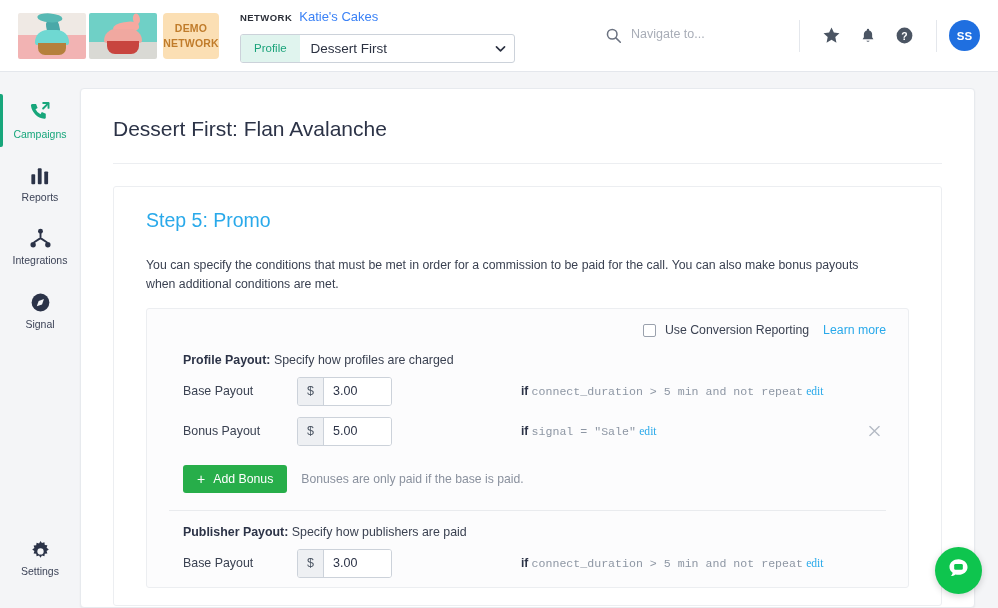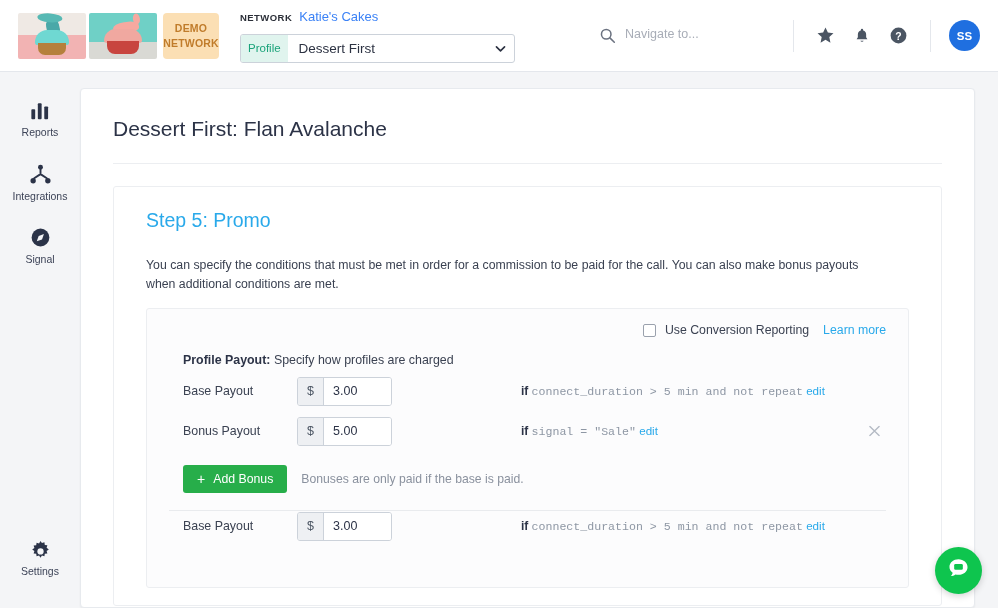--- a/index.html
+++ b/index.html
@@ -92,21 +92,21 @@
 
   .profile-select {
     display: flex; align-items: stretch;
     height: 29px; width: 275px; margin-top: 6px;
     border: 1px solid #ccd2da; border-radius: 3px;
     background: #fff; overflow: hidden;
   }
   .ps-label {
     background: #e0f4ee; color: #1aa37a;
     font-size: 11.5px; display: flex; align-items: center;
-    padding: 0 7px; white-space: nowrap;
+    padding: 0 13px; white-space: nowrap;
   }
   .ps-value {
     flex: 1; display: flex; align-items: center;
     padding-left: 11px; font-size: 13.5px; color: #2c3242;
   }
   .ps-caret {
     width: 28px; display: flex; align-items: center; justify-content: center;
     color: #2c3242;
   }
 
@@ -249,21 +249,21 @@
     padding-left: 9px; background: #fff; width: 100%;
   }
 
   .cond {
     position: absolute; left: 338px; top: 50%;
     transform: translateY(-50%);
     font-size: 11.6px; white-space: nowrap;
   }
   .cond .kw { font-weight: 700; color: #2c3347; font-family: "Liberation Sans", sans-serif; font-size: 12px; }
   .cond .expr { font-family: "Liberation Mono", monospace; color: #8e97a4; font-size: 11.6px; }
-  .cond .edit { color: #29a9ea; font-family: Liberation Sans, sans-serif; font-size: 11.6px; cursor: pointer; text-align: center; }
+  .cond .edit { color: #29a9ea; font-family: Liberation Serif, serif; font-size: 11.6px; cursor: pointer; text-align: center; }
 
   .row-x {
     position: absolute; right: 4px; top: 50%;
     transform: translateY(-50%);
     color: #b4bac4; font-size: 15px; cursor: pointer;
     width: 16px; text-align: center;
   }
 
   .bonus-row {
     display: flex; align-items: center; gap: 14px;
@@ -359,26 +359,36 @@
     <span class="hdr-icon">
       <svg width="19" height="19" viewBox="0 0 20 20">
           <circle cx="10" cy="10" r="8.3" fill="currentColor"></circle>
           <text x="10" y="14.3" font-size="11" font-weight="700" fill="#fff" text-anchor="middle" font-family="Liberation Sans, sans-serif">?</text>
         </svg>
     </span>
   </div>
 
   <div class="vdiv"></div>
 
-  <div class="avatar" style="margin-left:18px;">SS</div>
+  <div class="avatar" style="margin-left:12px;">SS</div>
 </div>
 
 <div class="sidebar">
 
 
+  <div class="nav-item active">
+    <span class="nav-ico">
+      <svg width="22" height="22" viewBox="0 0 24 24" fill="currentColor">
+        <path d="M3.6 3.2h4.1l1.7 4.3-2.3 1.5a11 11 0 005.4 5.4l1.5-2.3 4.3 1.7v4.1c0 .9-.8 1.6-1.7 1.5A16.8 16.8 0 012.1 4.9c-.1-.9.6-1.7 1.5-1.7z"></path>
+        <path d="M15.5 2.2h5.8v5.3" stroke="currentColor" stroke-width="2.1" fill="none" stroke-linecap="round" stroke-linejoin="round"></path>
+        <path d="M21 2.6l-5.6 5.6" stroke="currentColor" stroke-width="2.1" fill="none" stroke-linecap="round"></path>
+      </svg>
+    </span>
+    <span class="nav-txt">Campaigns</span>
+  </div>
 
 
   <div class="nav-item">
     <span class="nav-ico">
       <svg width="20" height="20" viewBox="0 0 22 22" fill="currentColor">
         <rect x="1.5" y="9" width="4.2" height="11" rx="1"></rect>
         <rect x="8.6" y="2.5" width="4.2" height="17.5" rx="1"></rect>
         <rect x="15.7" y="6" width="4.2" height="14" rx="1"></rect>
       </svg>
     </span>
@@ -473,20 +483,23 @@
       <div class="bonus-row">
         <button class="btn-add">
           <span class="plus">+</span>
           <span>Add Bonus</span>
         </button>
         <span class="bonus-note">Bonuses are only paid if the base is paid.</span>
       </div>
 
       <div class="hr-sep"></div>
 
+      <div class="sect-head" style="margin-top:14px;">
+        <b>Publisher Payout:</b><span> Specify how publishers are paid</span>
+      </div>
 
       <div class="pay-row">
         <span class="pay-label">Base Payout</span>
         <div class="money">
           <span class="money-addon">$</span>
           <input class="money-in" type="text" value="3.00" style="">
         </div>
         <div class="cond">
           <span class="kw">if</span>
           <span class="expr">connect_duration &gt; 5 min and not repeat</span>

